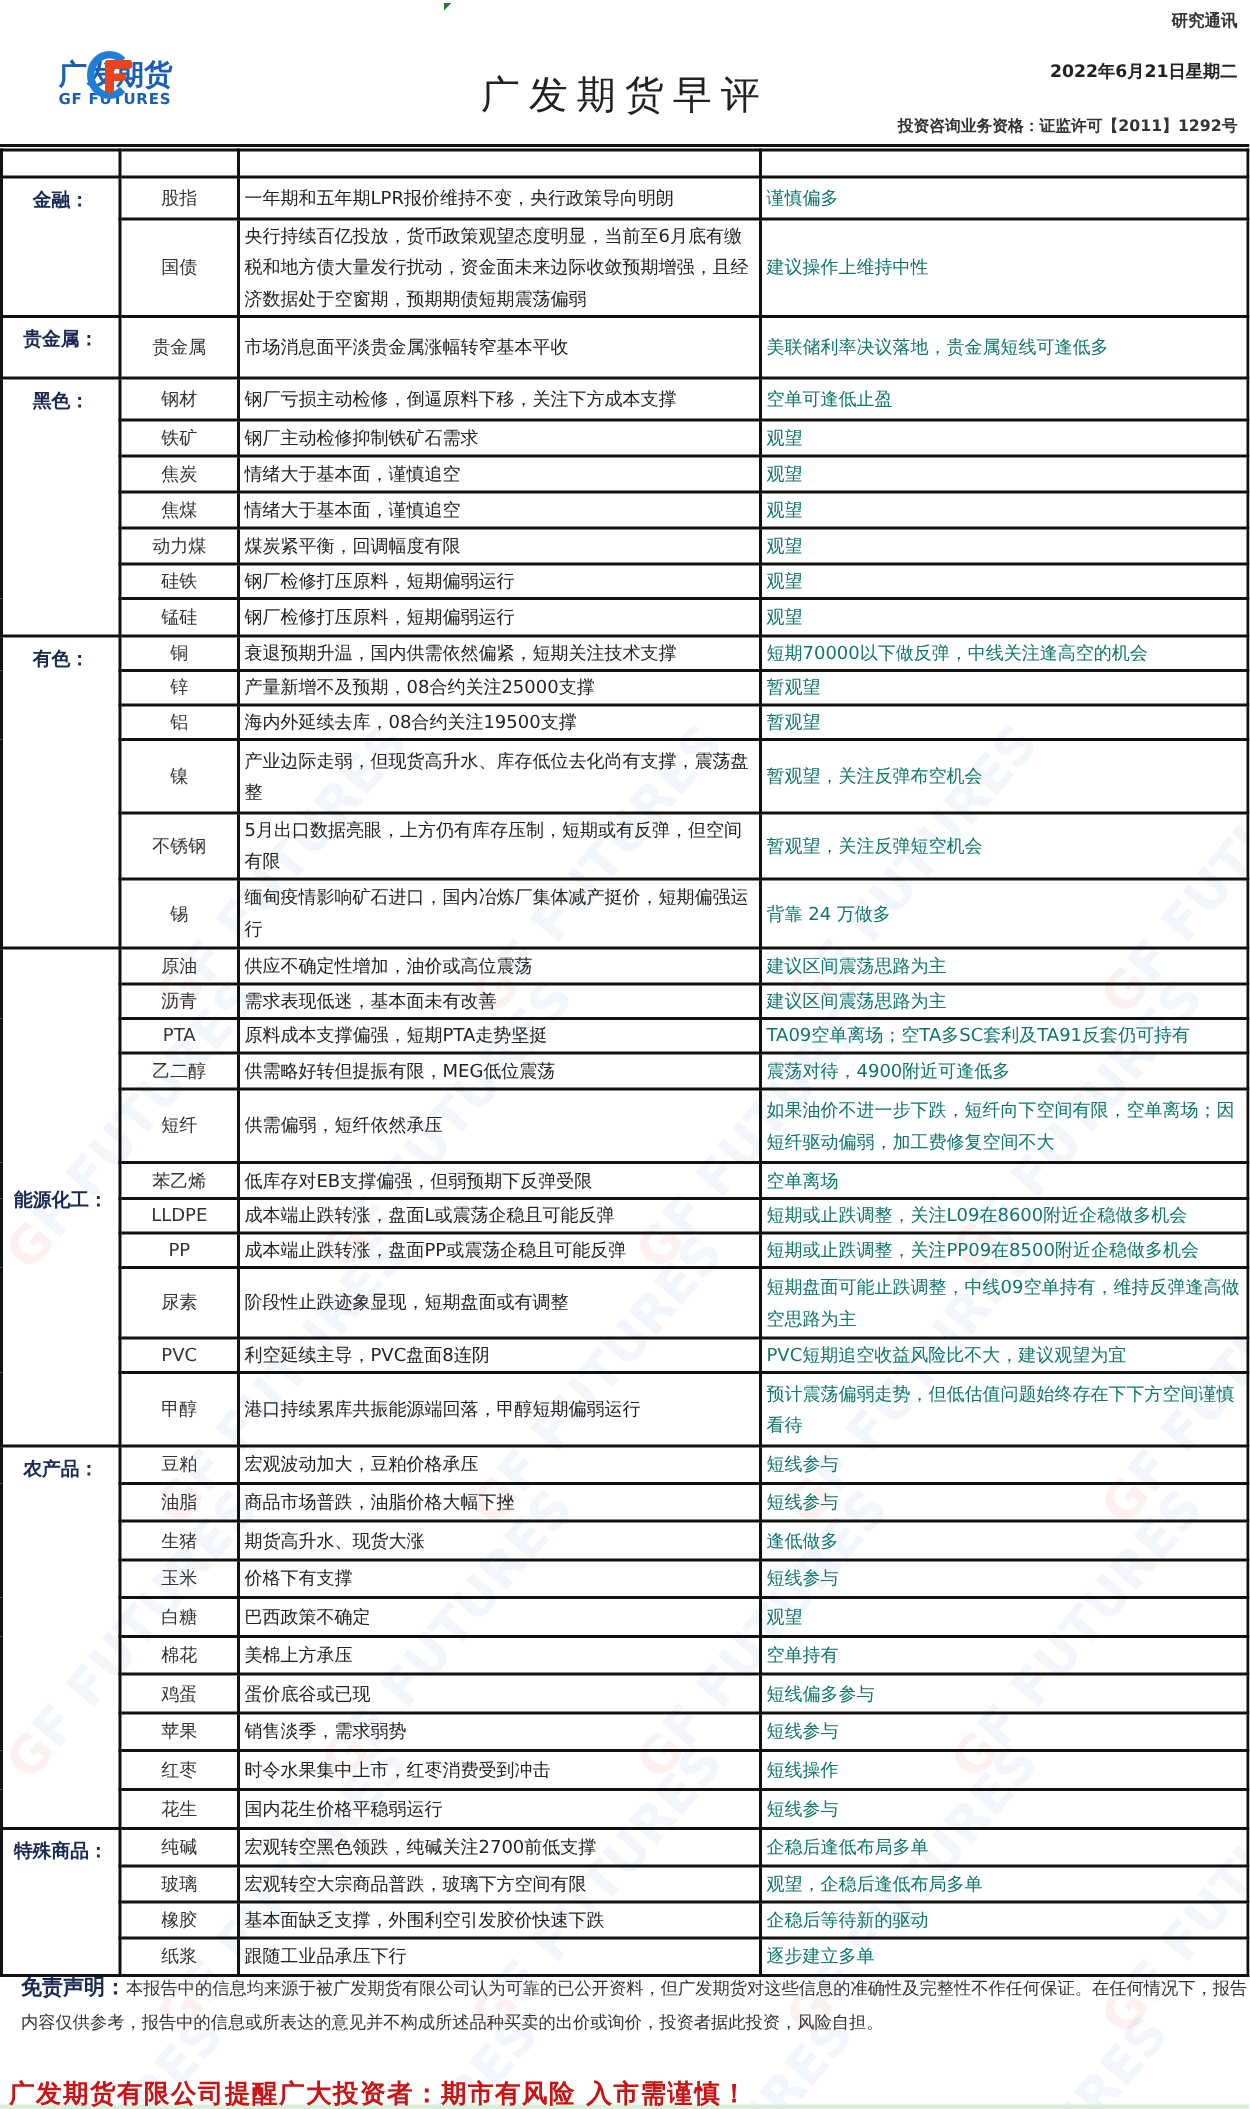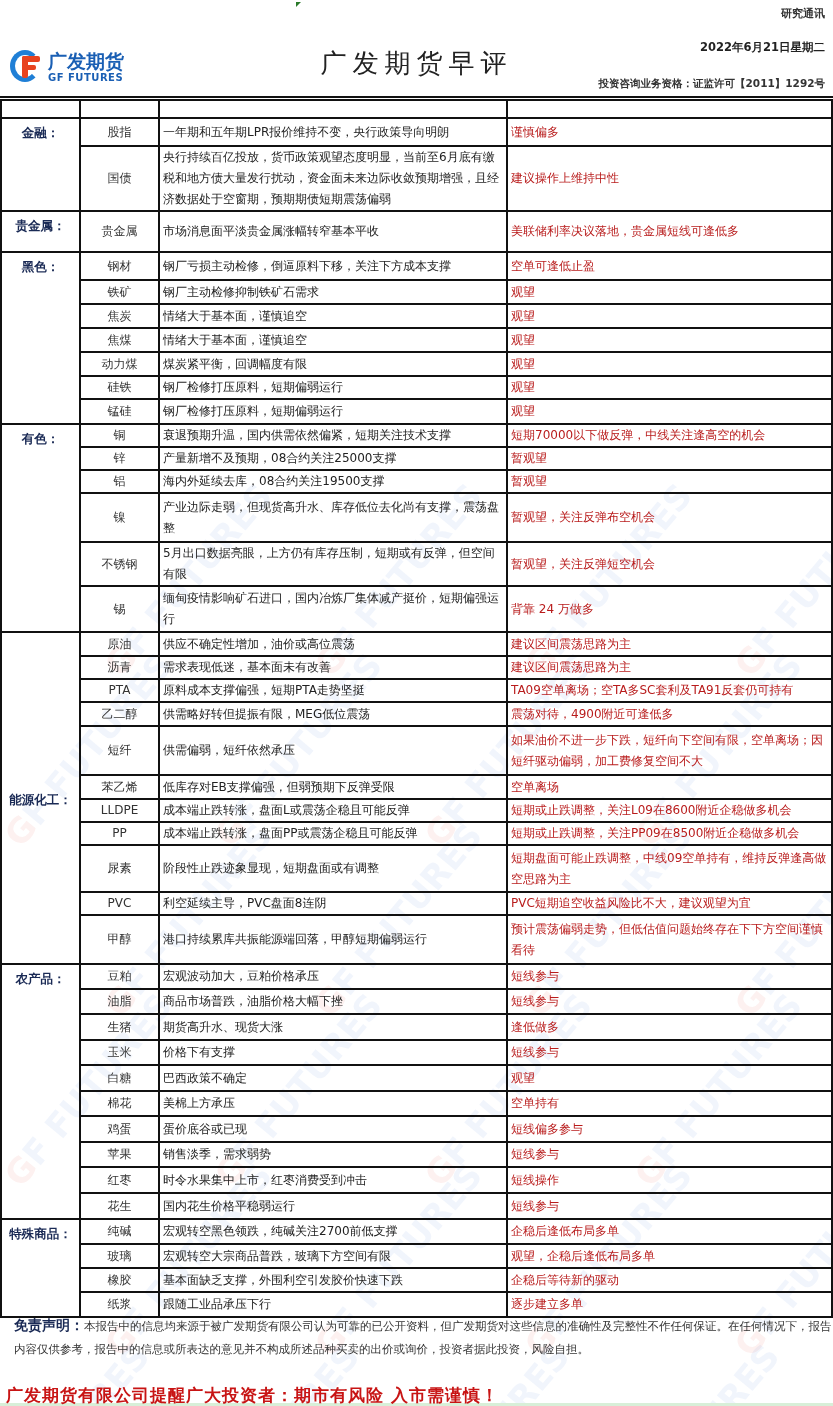--- a/index.html
+++ b/index.html
@@ -3,42 +3,42 @@
 <meta charset="utf-8">
 <style>
   html, body { margin:0; padding:0; background:#ffffff; }
   body { width:833px; height:1406px; position:relative; overflow:hidden;
          font-family:"DejaVu Sans", "Liberation Sans", sans-serif; color:#1a1a1a; }
   .watermark { position:absolute; left:0; top:0; width:833px; height:1406px; pointer-events:none; z-index:0; overflow:hidden; }
   .wm { position:absolute; font-size:34px; font-weight:bold; color:rgba(60,120,210,0.07); transform:rotate(-50deg); white-space:nowrap; }
   .wm .r { color:rgba(230,60,40,0.07); }
   .topmark { position:absolute; left:296px; top:2px; width:0; height:0; border-left:5px solid #2a7a2a; border-bottom:5px solid transparent; }
   .header { position:absolute; left:0; top:0; width:833px; height:98px; z-index:2; }
-  .logo { position:absolute; left:10px; top:48px; width:130px; height:38px; display:flex; align-items:center; }
+  .logo { position:absolute; left:10px; top:34px; width:130px; height:38px; display:flex; align-items:center;flex-direction:column; }
   .logo-mark { width:34px; height:34px; position:relative; }
   .logo-mark .c { position:absolute; left:0; top:0; width:30px; height:32px; border-radius:50%; border:5px solid #1f7fd6; border-right-color:transparent; box-sizing:border-box; }
   .logo-mark .f1 { position:absolute; left:12px; top:6px; width:18px; height:6px; background:#e8431f; border-radius:2px; }
   .logo-mark .f2 { position:absolute; left:12px; top:15px; width:14px; height:5px; background:#e8431f; border-radius:2px; }
   .logo-mark .f3 { position:absolute; left:12px; top:6px; width:6px; height:22px; background:#e8431f; border-radius:2px; }
   .logo-text { margin-left:4px; line-height:1; }
   .logo-cn { font-size:19px; font-weight:bold; color:#1a5fb4; letter-spacing:0px; }
   .logo-en { font-size:10px; font-weight:bold; color:#1a5fb4; letter-spacing:0.5px; margin-top:2px; }
   .title { position:absolute; left:0; width:833px; top:46px; text-align:center; font-family:"DejaVu Serif", "Liberation Serif", serif; font-size:26px; letter-spacing:6px; color:#222; }
   .tag { position:absolute; right:8px; top:6px; font-size:11px; font-weight:bold; color:#333; }
   .date { position:absolute; right:8px; top:40px; font-size:11.5px; font-weight:bold; color:#222; }
   .license { position:absolute; right:8px; top:77px; font-size:10.5px; font-weight:bold; color:#333; }
   .topline { position:absolute; left:0; top:96px; width:833px; height:2px; background:#111; z-index:2; }
 
   table.grid { position:absolute; left:0; top:99px; width:831px; border-collapse:collapse; z-index:2; table-layout:fixed; }
   table.grid td { border:2px solid #111; font-size:12px; padding:0 3px; line-height:21px; vertical-align:middle; background:transparent; }
   table.grid td.sector { text-align:center; font-weight:bold; font-size:12.5px; vertical-align:top; padding-top:3px; color:#1a2a55; }
   table.grid td.sector.mid { vertical-align:middle; }
   table.grid td.prod { text-align:center; color:#333; }
   table.grid td.comm { color:#222; }
-  table.grid td.adv { color:#b91c1c; }
+  table.grid td.adv { color:#0f766e; }
   table.grid tr.head td { height:16px; color:#ffffff; font-weight:bold; text-align:center; font-size:11px; letter-spacing:8px; line-height:16px; }
 
   .disclaimer { position:absolute; left:14px; top:1314px; width:822px; font-size:11.5px; line-height:23px; color:#333; z-index:2; }
   .disclaimer b { font-size:14px; color:#1a2a55; }
   .warning { position:absolute; left:6px; top:1384px; font-family:"DejaVu Serif", "Liberation Serif", serif; font-size:17px; font-weight:bold; color:#c81414; letter-spacing:1px; z-index:2; }
   .bottomline { position:absolute; left:0; top:1403px; width:833px; height:3px; background:#d8efd8; }
 </style>
 </head>
 <body>
 

